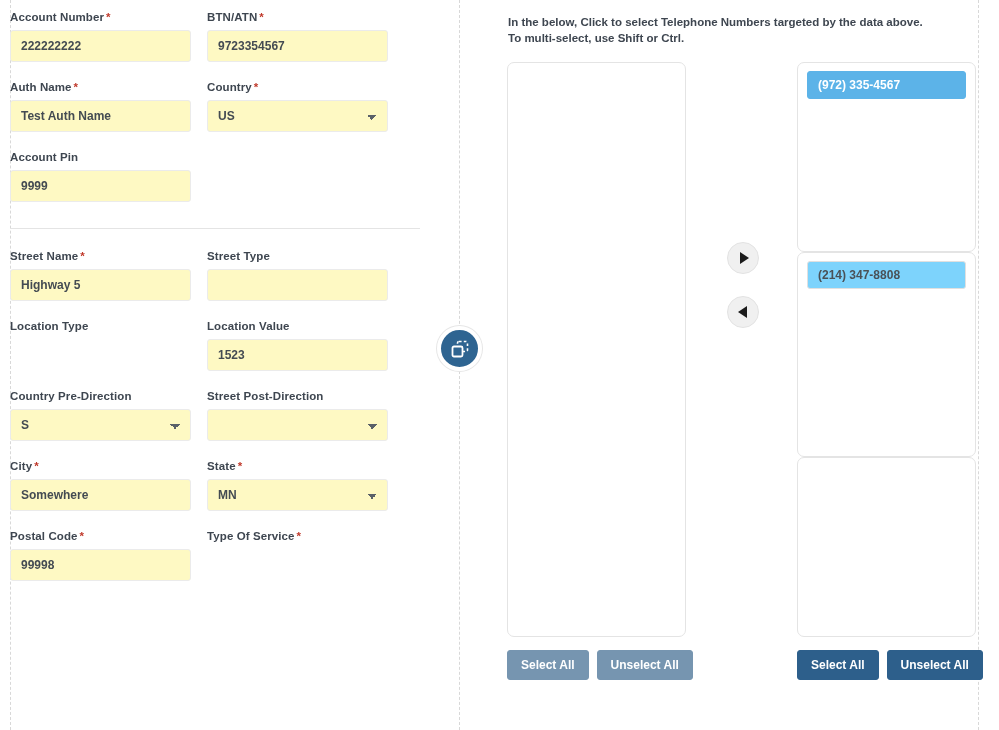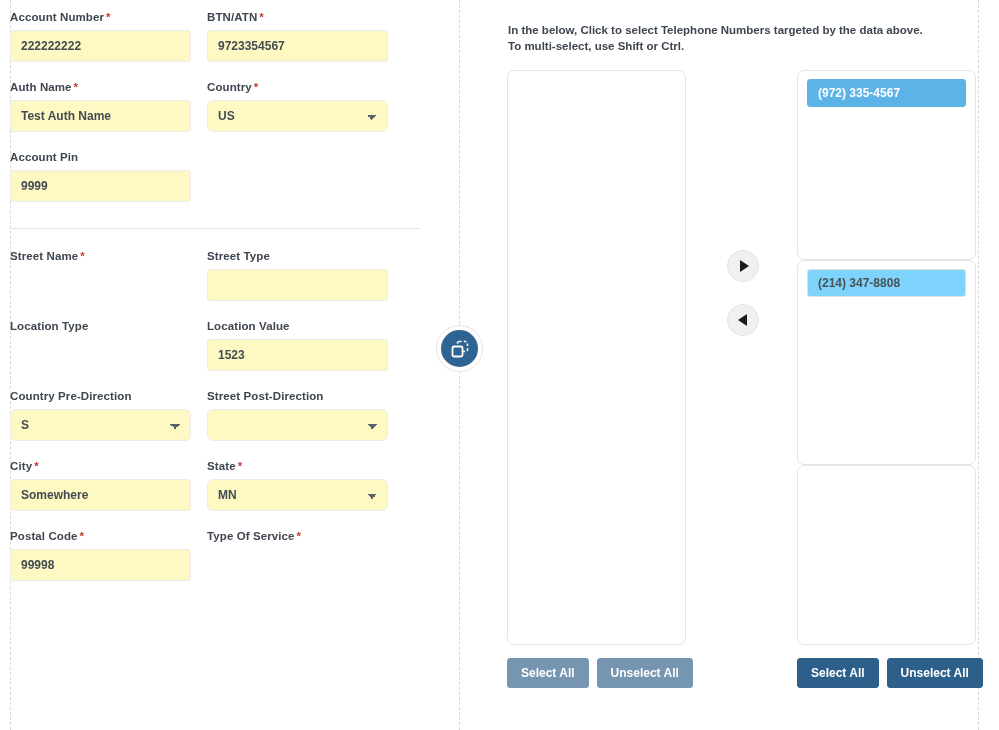--- a/index.html
+++ b/index.html
@@ -86,21 +86,20 @@
     padding-right: 34px;
     background-image:
       linear-gradient(45deg, transparent 50%, #5a6168 50%),
       linear-gradient(135deg, #5a6168 50%, transparent 50%);
     background-position:
       calc(100% - 15px) 14px,
       calc(100% - 10px) 14px;
     background-size: 5px 5px, 5px 5px;
     background-repeat: no-repeat;
     cursor: pointer;
-    border-radius: 6px;
   }
   input.ctl::placeholder { color: #9aa0a6; font-weight: normal; }
 
   .section-divider {
     border: 0;
     border-top: 1px solid #e4e4e4;
     margin: 8px 0 20px 0;
   }
 
   
@@ -117,21 +116,21 @@
     display: flex;
     align-items: center;
     justify-content: center;
     cursor: pointer;
   }
 
   
   .select-pane {
     position: absolute;
     left: 507px;
-    top: 16px;
+    top: 8px;
     width: 470px;
     padding-top: 6px;
   }
   .instructions {
     font-size: 11.5px;
     font-weight: bold;
     color: #3e4650;
     line-height: 16px;
     margin: 0 0 16px 1px;
   }
@@ -269,20 +268,21 @@
       </div>
       <div class="field spacer">
         <label class="field-label"></label>
         <input type="text" class="ctl" style="">
       </div>
     </div>
     <hr class="section-divider">
     <div class="fieldrow">
       <div class="field">
         <label class="field-label">Street Name<span class="req">*</span></label>
+        <input type="text" class="ctl" value="Highway 5" style="">
       </div>
       <div class="field">
         <label class="field-label">Street Type</label>
         <input type="text" class="ctl" style="">
       </div>
     </div>
     <div class="fieldrow">
       <div class="field">
         <label class="field-label">Location Type</label>
       </div>

